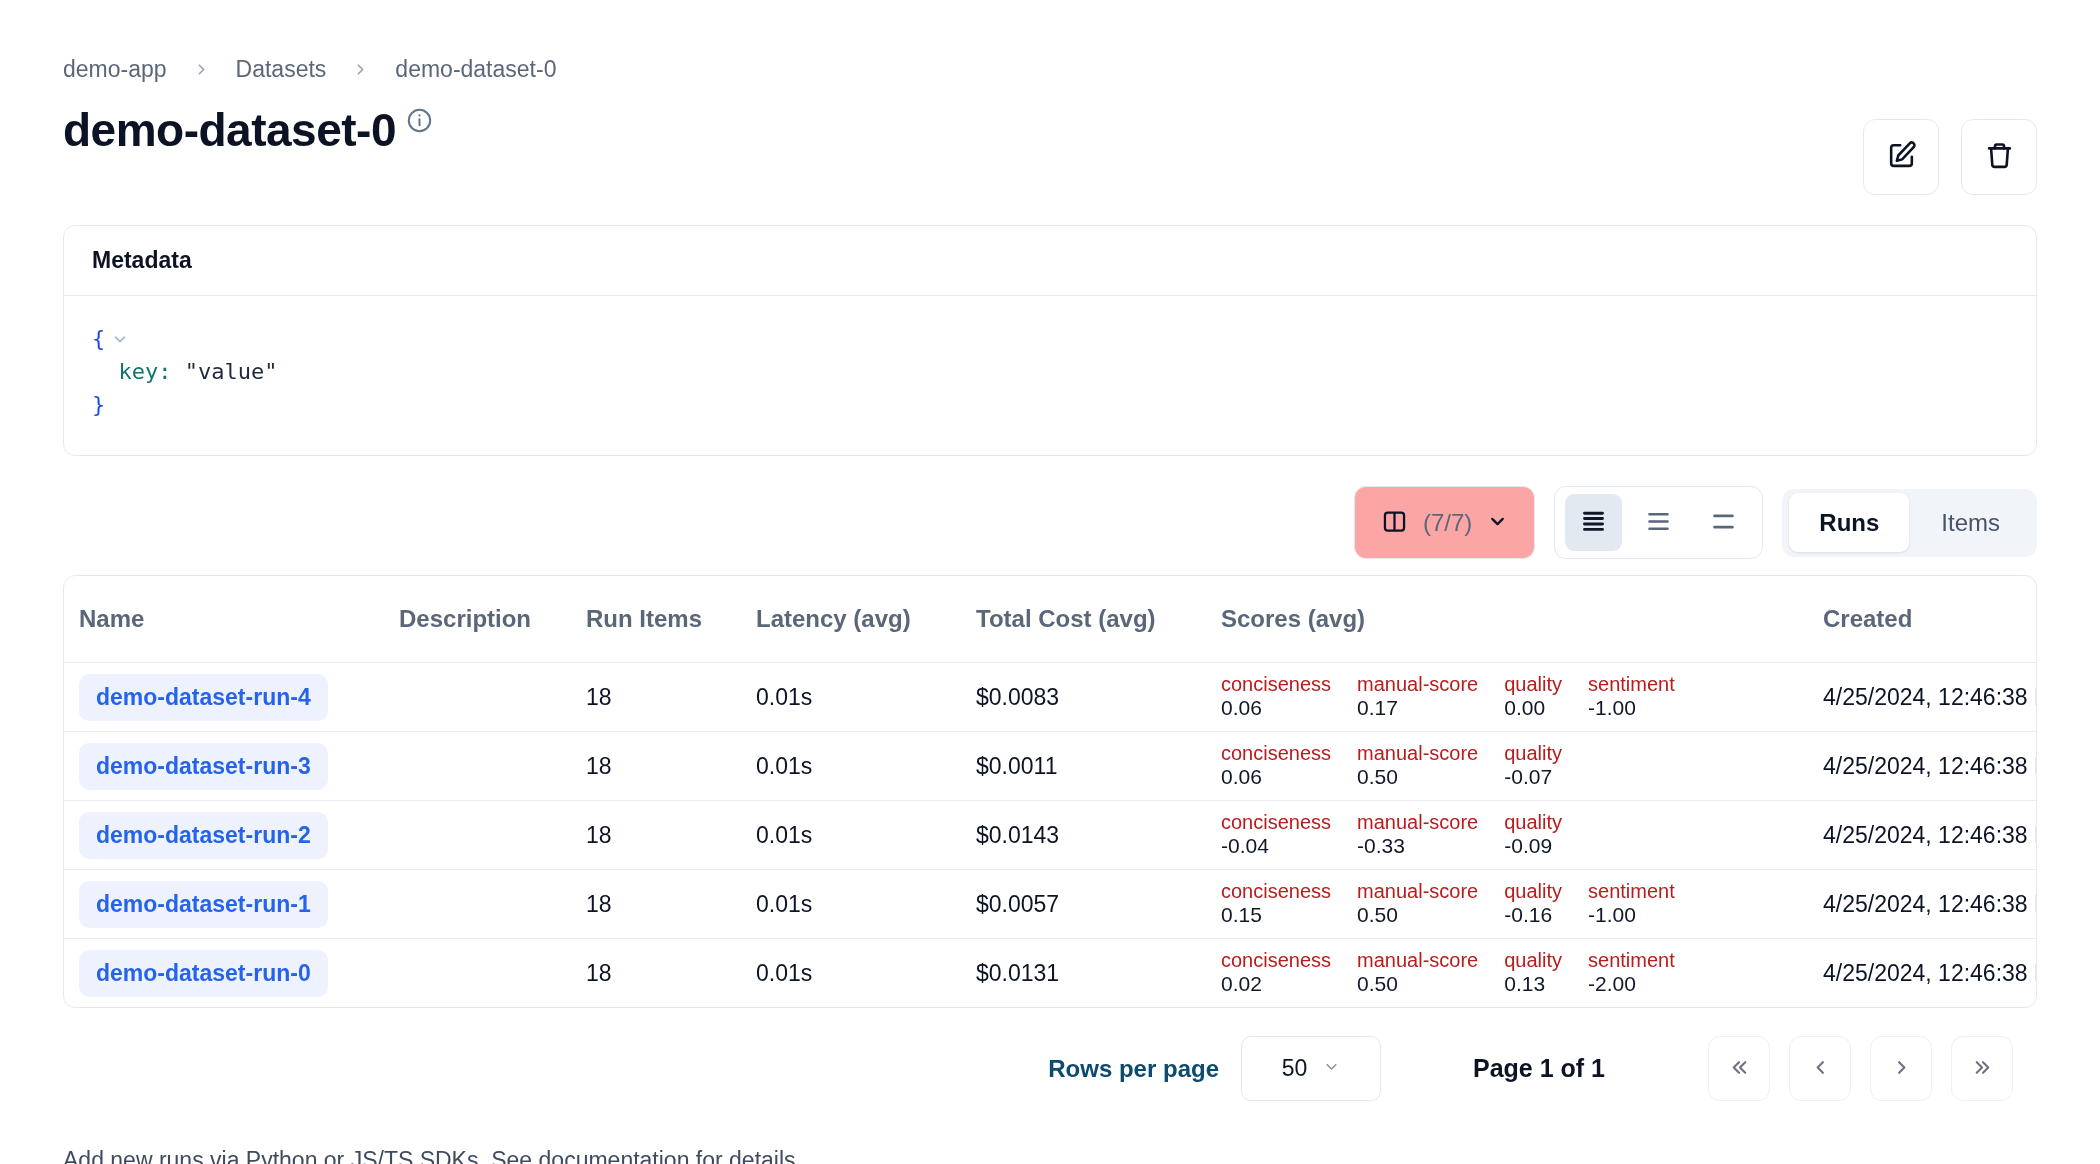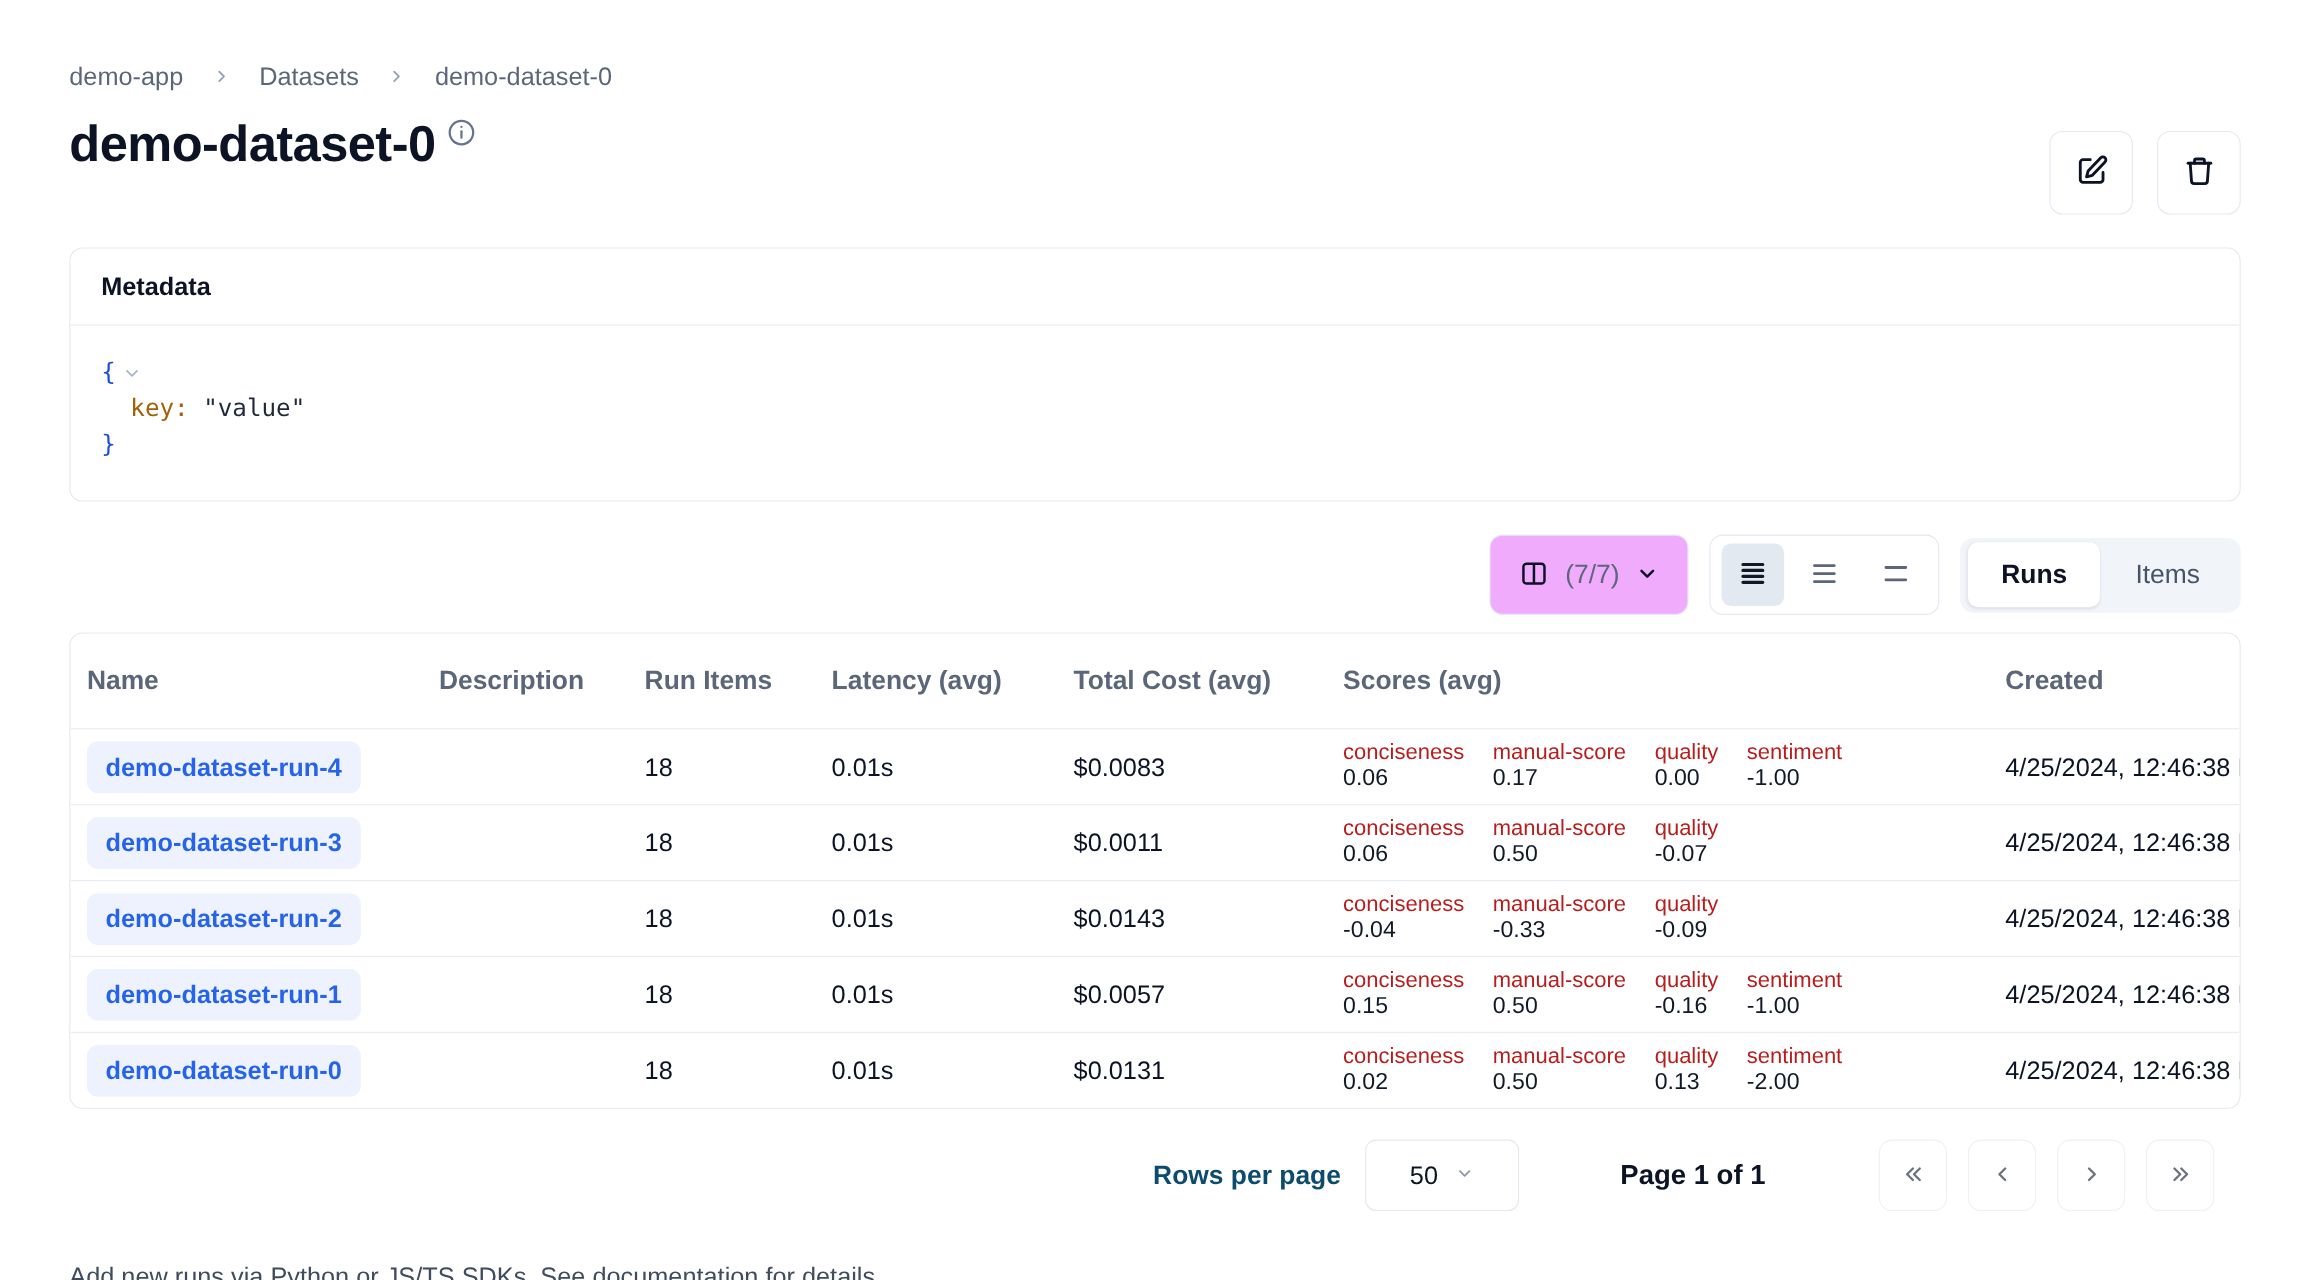--- a/index.html
+++ b/index.html
@@ -23,28 +23,28 @@
     background: #ffffff; display: flex; align-items: center; justify-content: center; cursor: pointer; }
 
   
   .metadata-card { margin-top: 30px; border: 1.5px solid #e4e9f1; border-radius: 12px; overflow: hidden; }
   .metadata-header { padding: 21px 28px; border-bottom: 1px solid #e7ebf1; }
   .metadata-title { font-size: 23px; font-weight: 600; color: #0b1324; }
   .metadata-body { padding: 26px 28px 34px 28px;
     font-family: "DejaVu Sans Mono", monospace; font-size: 22px; line-height: 33px; }
   .json-line { white-space: pre; display: flex; align-items: center; }
   .json-brace { color: #1d4ed8; }
-  .json-key { color: #a16207; }
+  .json-key { color: #0f766e; }
   .json-value { color: #1e293b; }
   .json-chevron { margin-left: 6px; display: inline-flex; }
 
   
   .toolbar { margin-top: 30px; display: flex; justify-content: flex-end; align-items: center; gap: 19px; }
   .column-select-button { height: 73px; padding: 0 26px; display: flex; align-items: center; gap: 15px;
-    border: 1.5px solid #e4e9f1; border-radius: 12px; background: #f0abfc; cursor: pointer; }
+    border: 1.5px solid #e4e9f1; border-radius: 12px; background: #fca5a5; cursor: pointer; }
   .column-select-label { font-size: 24px; font-weight: 500; color: #5b6779; }
   .rowheight-group { height: 73px; padding: 0 10px; display: flex; align-items: center; gap: 8px;
     border: 1.5px solid #e4e9f1; border-radius: 12px; background: #fff; }
   .rowheight-btn { width: 57px; height: 57px; border-radius: 9px; display: flex; align-items: center;
     justify-content: center; cursor: pointer; background: transparent; border: none; }
   .rowheight-btn.selected { background: #e3e9f1; }
   .tab-group { height: 68px; padding: 7px; display: flex; align-items: center; gap: 2px;
     background: #f1f5f9; border-radius: 12px; }
   .tab { height: 59px; display: flex; align-items: center; padding: 0 30px; border-radius: 9px;
     font-size: 24px; cursor: pointer; color: #46536b; font-weight: 500; }

